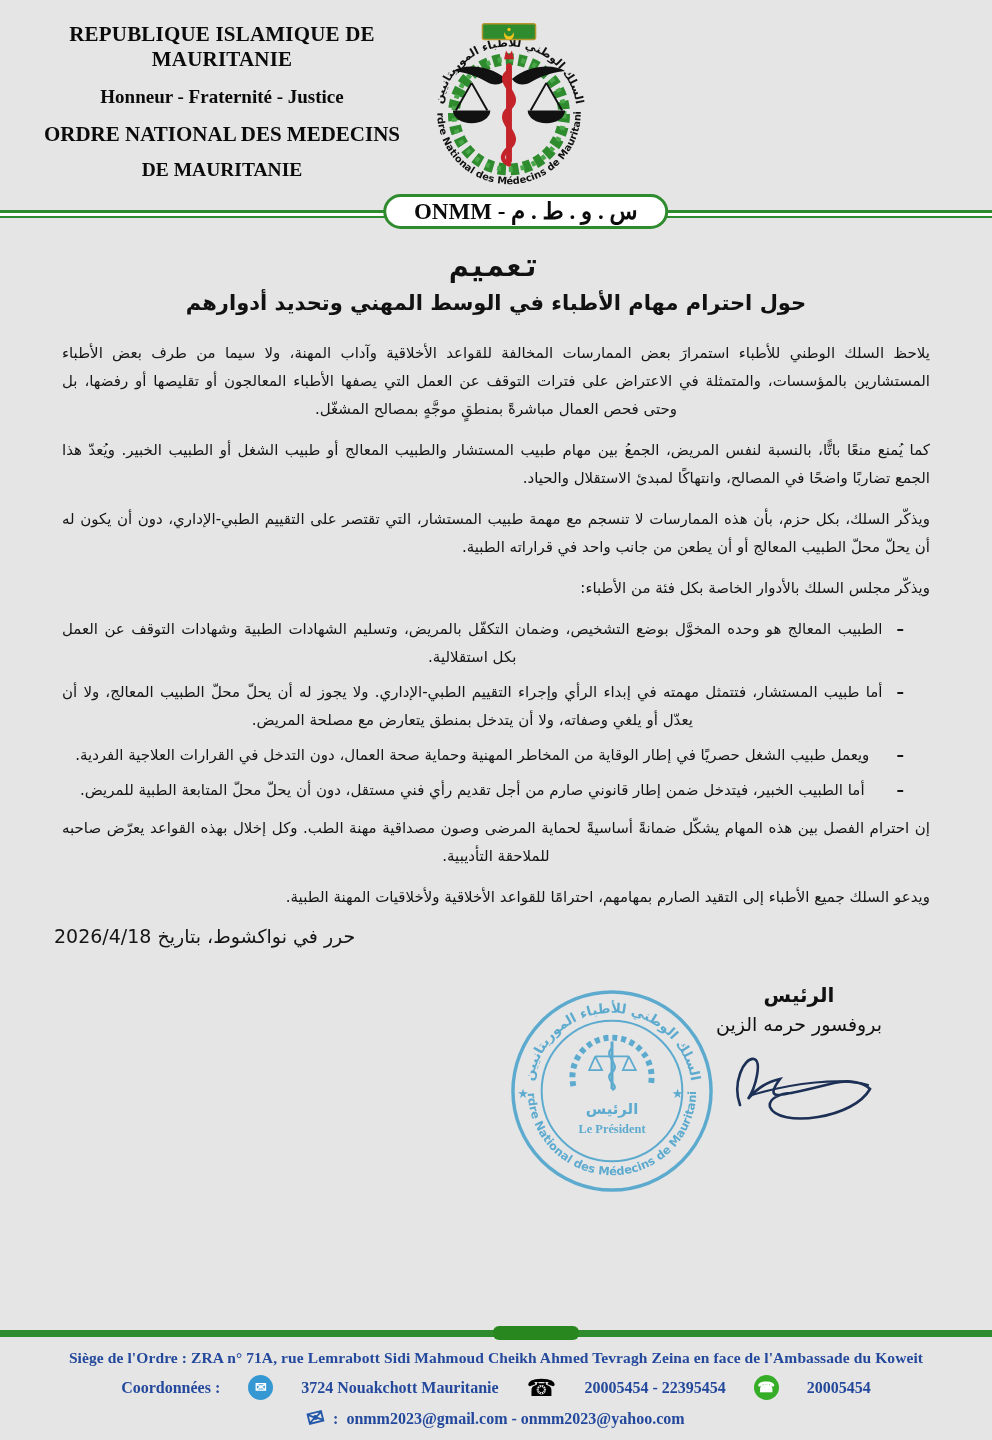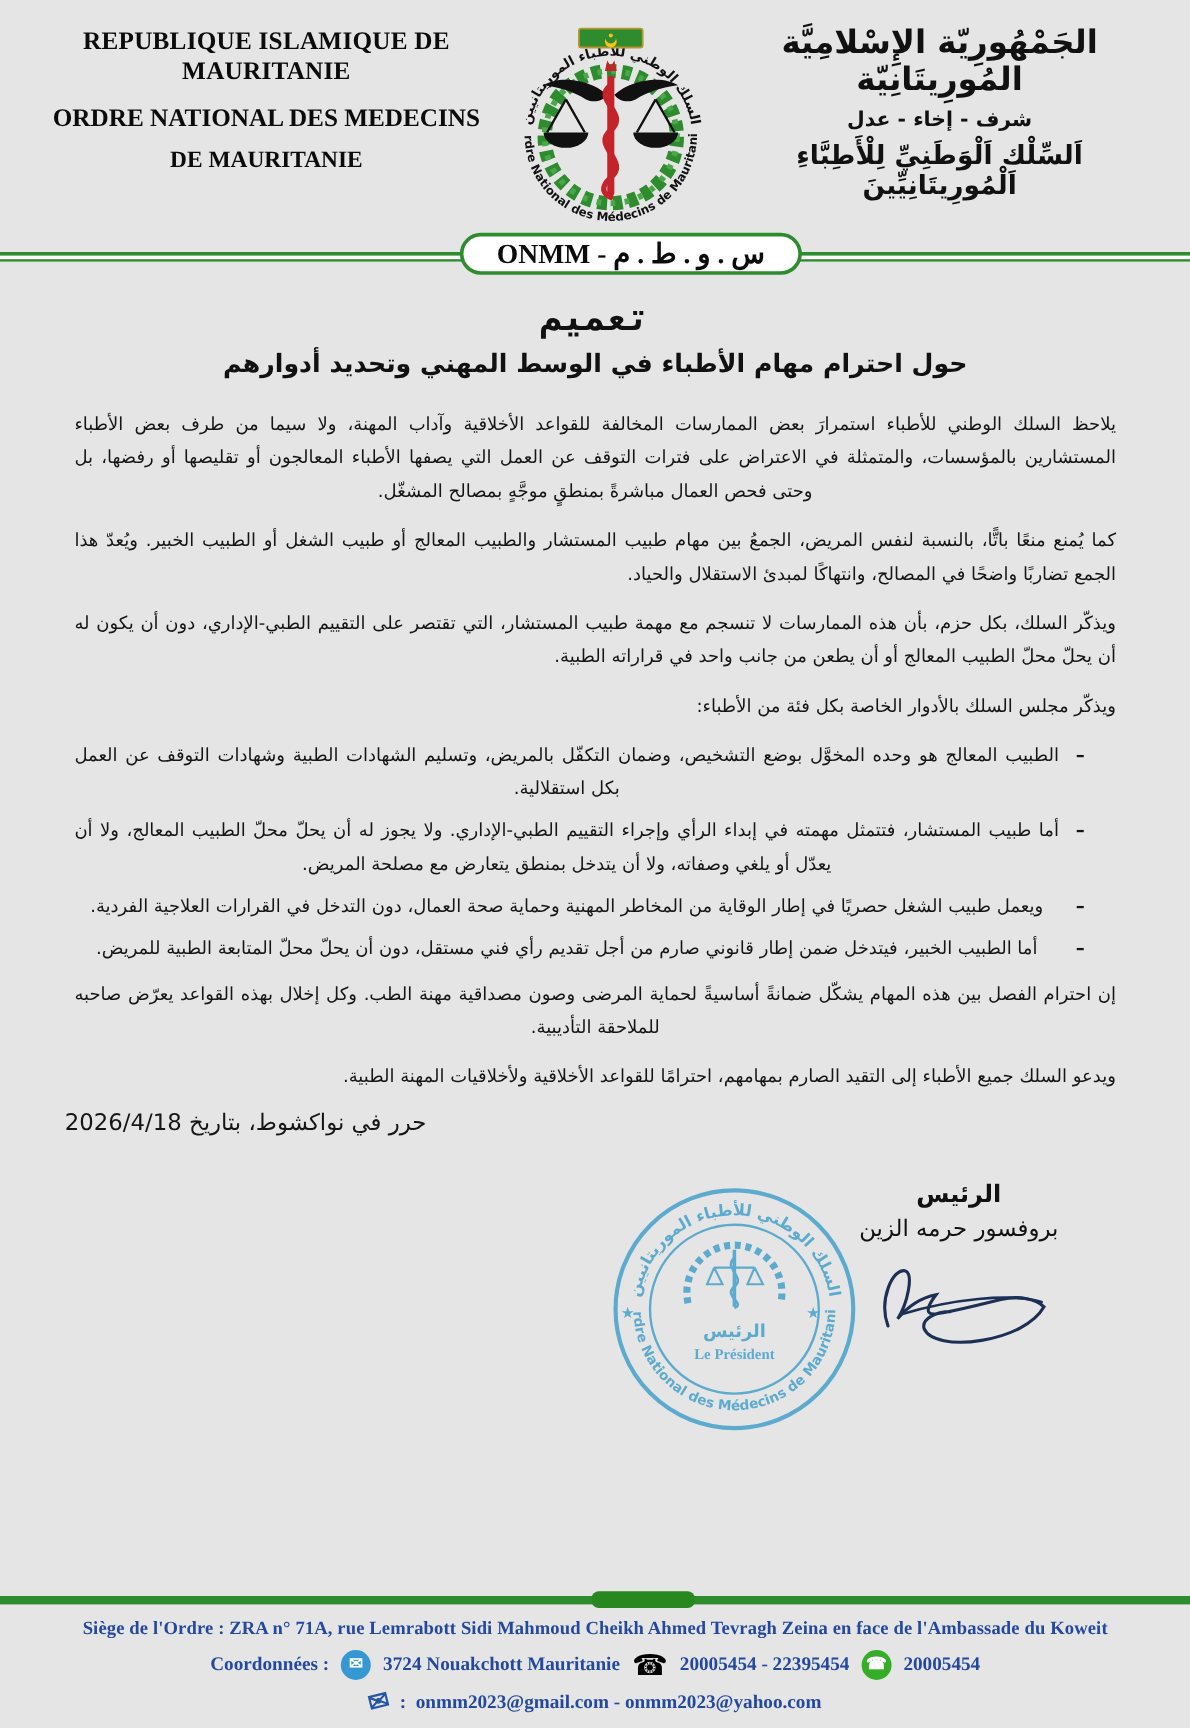--- a/index.html
+++ b/index.html
@@ -55,37 +55,38 @@
   .sig-name { font-size:19px; margin-top:6px; }
   .stamp-wrap { position:absolute; left:508px; top:62px; width:208px; height:208px; }
   .scribble-wrap { position:absolute; left:722px; top:118px; }
   
   .footer { position:absolute; left:0; right:0; bottom:0; height:110px; }
   .footer-rule { position:relative; height:7px; background:#2e8b2e; }
   .footer-rule .pill { position:absolute; left:54%; top:-4px; transform:translateX(-50%);
     width:86px; height:14px; background:#28871f; border-radius:6px; }
   .footer-text { font-family:"Liberation Serif", serif; font-weight:bold; color:#24499c; text-align:center; }
   .f-line1 { font-size:15.5px; margin-top:12px; letter-spacing:.1px; }
-  .f-line2 { font-size:16px; margin-top:8px; display:flex; justify-content:center; align-items:center; gap:10px; }
+  .f-line2 { font-size:16px; margin-top:8px; display:flex; justify-content:center; align-items:center; gap:28px; }
   .f-line3 { font-size:16px; margin-top:6px; display:flex; justify-content:center; align-items:center; gap:8px; }
   .icon-circle { display:inline-flex; width:25px; height:25px; border-radius:50%;
     align-items:center; justify-content:center; color:#fff; font-size:14px; line-height:1; }
   .icon-mail { background:#3598d2; }
   .icon-wa { background:#35ad27; }
   .icon-phone { color:#000; font-size:24px; line-height:1; font-family:"DejaVu Sans", sans-serif; }
   .icon-send { color:#2457a8; font-size:21px; transform:rotate(-14deg); display:inline-block; }
 </style>
 </head>
 <body>
 
 <div class="page">
 
   <div class="header">
     <div class="hdr-left">
       <div class="l1">REPUBLIQUE ISLAMIQUE DE MAURITANIE</div>
+      <div class="l2">Honneur - Fraternité - Justice</div>
       <div class="l3">ORDRE NATIONAL DES MEDECINS</div>
       <div class="l4">DE MAURITANIE</div>
     </div>
 
     <div class="hdr-logo">
       <svg width="170" height="182" viewBox="0 0 170 185">
         <defs>
           <path id="lt" d="M 16,102 A 69,69 0 0 1 154,102" fill="none"></path>
           <path id="lb" d="M 12,100 A 73,73 0 0 0 158,100" fill="none"></path>
         </defs>
@@ -121,25 +122,20 @@
         </g>
 
         <g>
           <path d="M80,46 h10 l-2,-9 -3,5 -3,-5 Z" fill="#c4232a"></path>
           <rect x="82" y="50" width="6" height="102" rx="3" fill="#c4232a"></rect>
           <path d="M85,58 C68,70 102,82 85,96 C68,110 102,122 85,136 C75,145 79,150 85,153" stroke="#c4232a" stroke-width="4.5" fill="none" stroke-linecap="round"></path>
         </g>
       </svg>
     </div>
 
-    <div class="hdr-right">
-      <div class="a1">الجَمْهُورِيّة الإِسْلامِيَّة المُورِيتَانِيّة</div>
-      <div class="a2">شرف - إخاء - عدل</div>
-      <div class="a3">اَلسِّلْك اَلْوَطَنِيِّ لِلْأَطِبَّاءِ اَلْمُورِيتَانِيِّينَ</div>
-    </div>
   </div>
 
   <div class="divider">
     <div class="lines"></div>
     <div class="badge">ONMM - س . و . ط . م</div>
   </div>
 
   <div class="title-block">
     <div class="doc-title">تعميم</div>
     <div class="doc-subtitle">حول احترام مهام الأطباء في الوسط المهني وتحديد أدوارهم</div>

